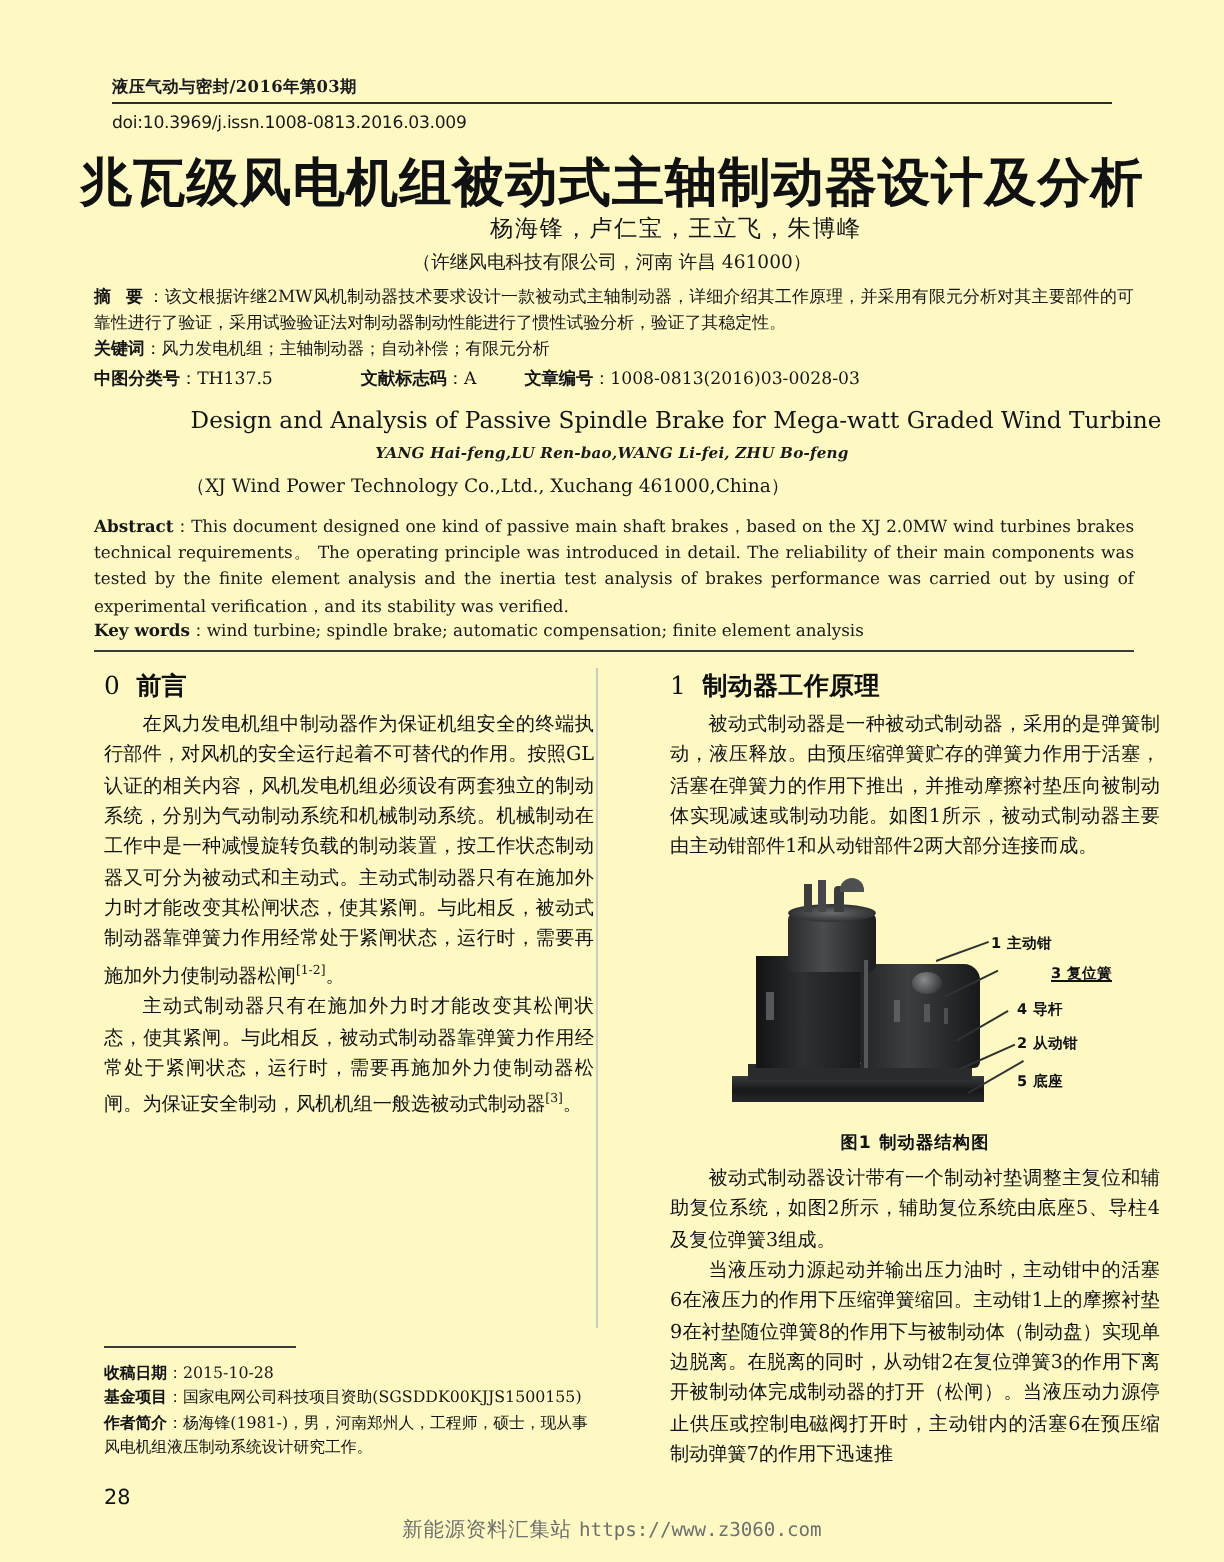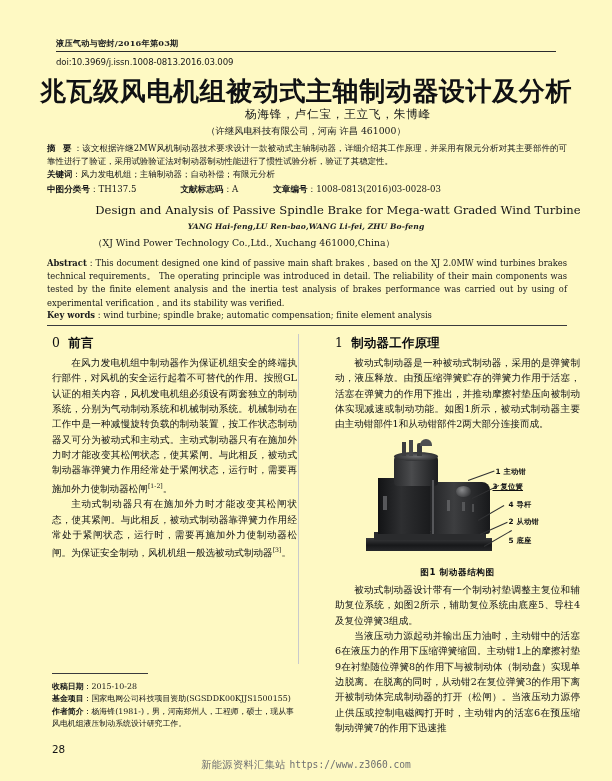--- a/index.html
+++ b/index.html
@@ -115,21 +115,21 @@
     position: absolute;
     left: 47px;
     top: 184px;
     width: 520px;
     font-size: 8.6px;
     color: #151618;
   }
   .clsline .lbl { font-weight: bold; }
   .clsline .seg { display: inline-block; }
   .clsline .seg.s2 { margin-left: 44px; }
-  .clsline .seg.s3 { margin-left: 35px; }
+  .clsline .seg.s3 { margin-left: 24px; }
 
   
   .en-title {
     position: absolute;
     left: 0;
     top: 203px;
     width: 612px;
     text-align: center;
     font-size: 11.6px;
     color: #131416;
@@ -411,21 +411,21 @@
         <div class="ph ph-slot4"></div>
         <div class="ph ph-edge"></div>
 
         <div class="lead" style="left:124px; top:42px; width:28px; transform:rotate(-20deg);"></div>
         <div class="lead" style="left:128px; top:60px; width:30px; transform:rotate(-26deg);"></div>
         <div class="lead" style="left:134px; top:82px; width:30px; transform:rotate(-30deg);"></div>
         <div class="lead" style="left:136px; top:96px; width:30px; transform:rotate(-24deg);"></div>
         <div class="lead" style="left:140px; top:108px; width:32px; transform:rotate(-30deg);"></div>
 
         <div class="fig-lbl" style="left:152px; top:26px;">1 主动钳</div>
-        <div class="fig-lbl" style="left:149px; top:41px;text-decoration:underline;">3 复位簧</div>
+        <div class="fig-lbl" style="left:182px; top:41px;text-decoration:underline;">3 复位簧</div>
         <div class="fig-lbl" style="left:165px; top:59px;">4 导杆</div>
         <div class="fig-lbl" style="left:165px; top:76px;">2 从动钳</div>
         <div class="fig-lbl" style="left:165px; top:95px;">5 底座</div>
       </div>
       <div class="fig-caption">图1  制动器结构图</div>
     </div>
 
     <p class="para">被动式制动器设计带有一个制动衬垫调整主复位和辅助复位系统，如图2所示，辅助复位系统由底座5、导柱4及复位弹簧3组成。</p>
     <p class="para">当液压动力源起动并输出压力油时，主动钳中的活塞6在液压力的作用下压缩弹簧缩回。主动钳1上的摩擦衬垫9在衬垫随位弹簧8的作用下与被制动体（制动盘）实现单边脱离。在脱离的同时，从动钳2在复位弹簧3的作用下离开被制动体完成制动器的打开（松闸）。当液压动力源停止供压或控制电磁阀打开时，主动钳内的活塞6在预压缩制动弹簧7的作用下迅速推</p>
   </div>

